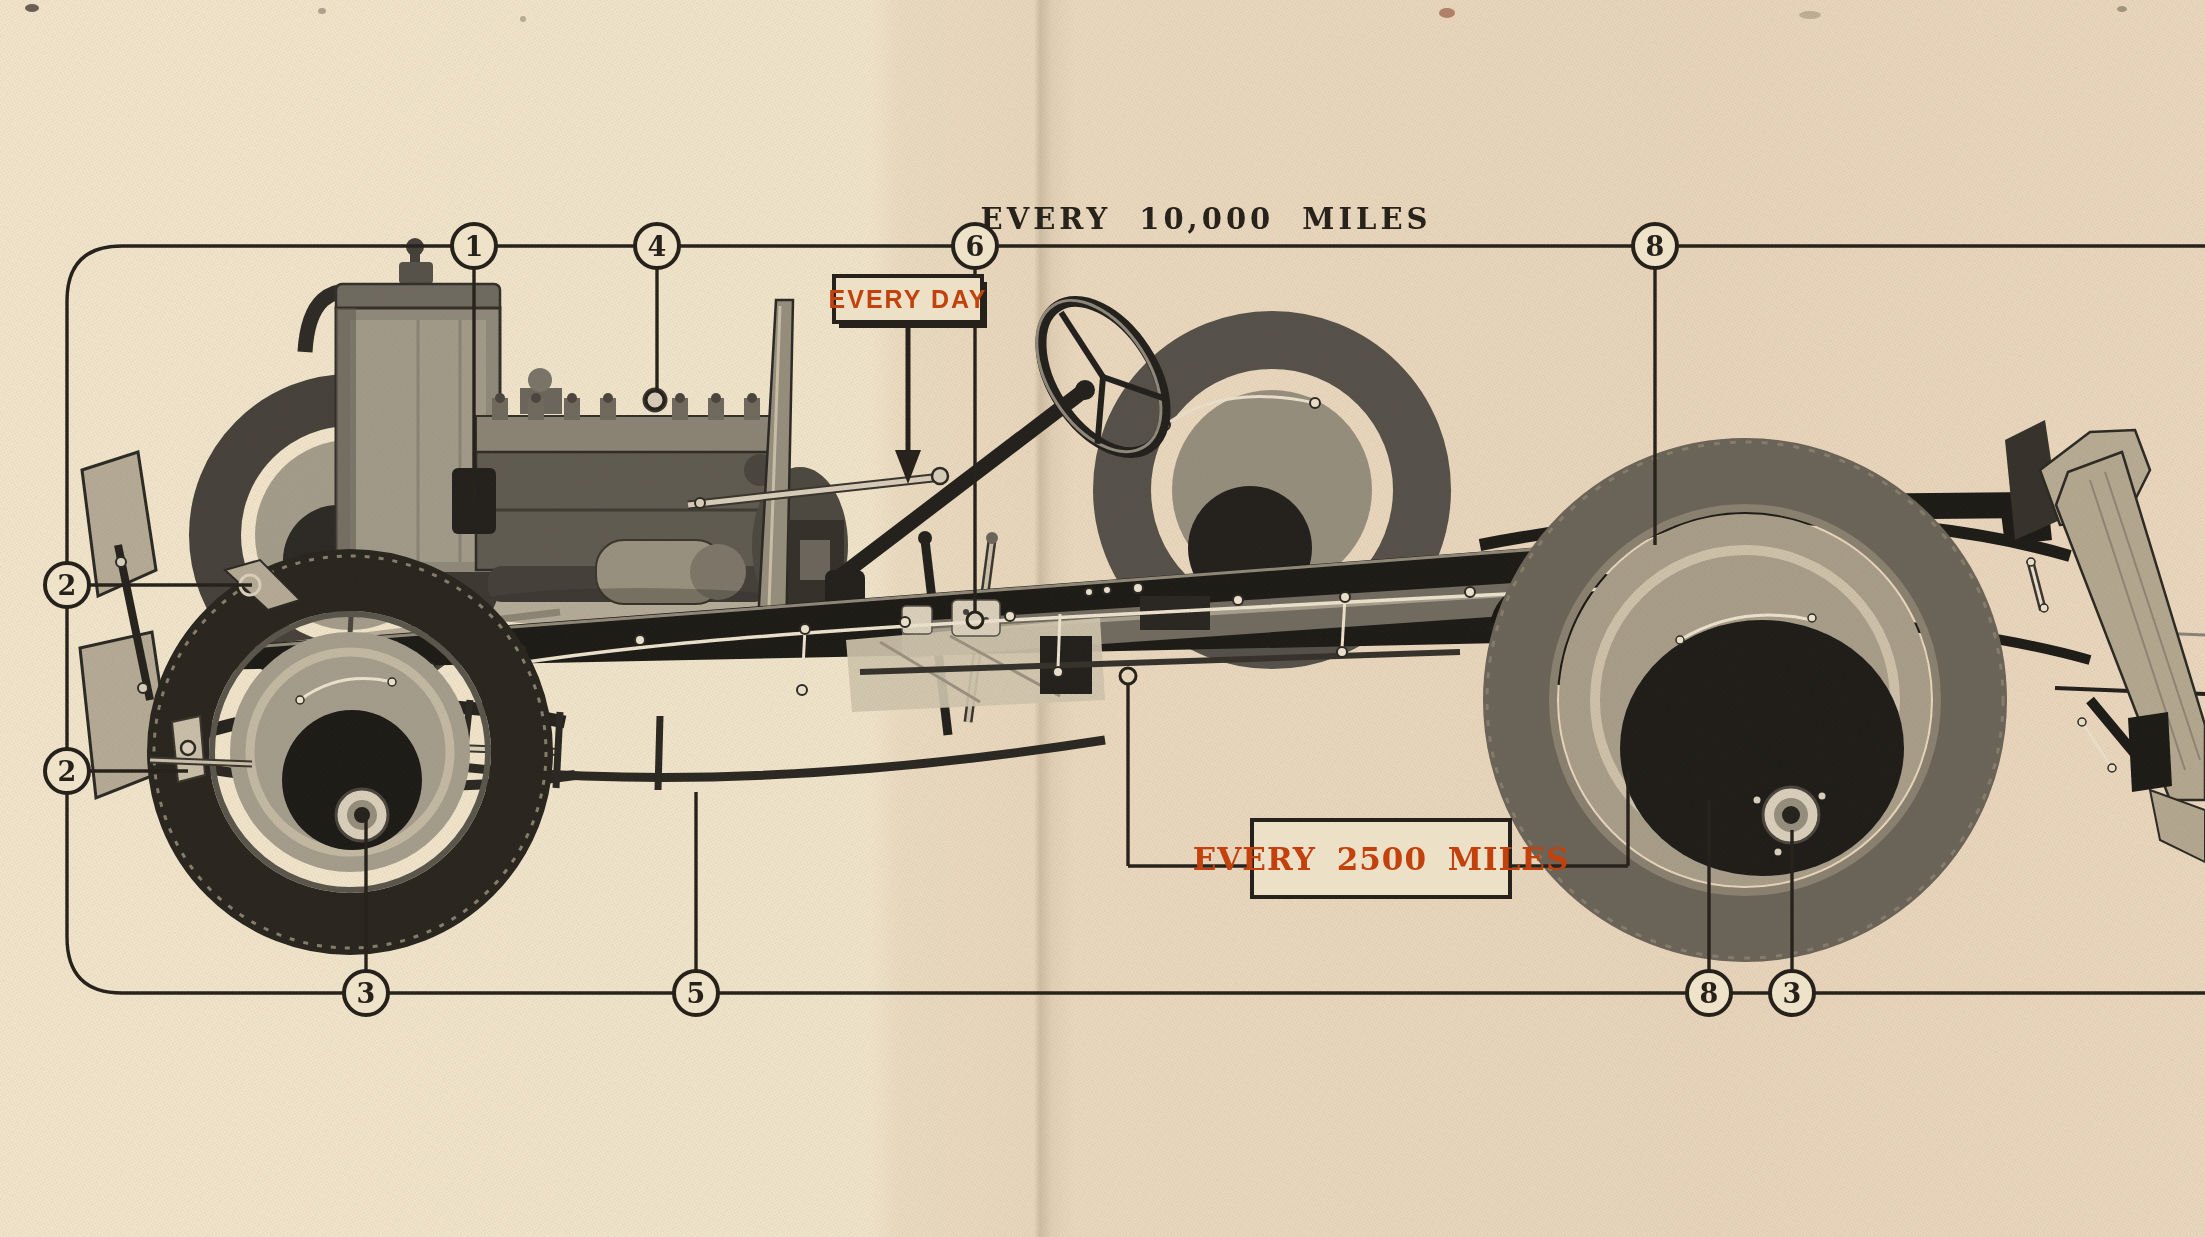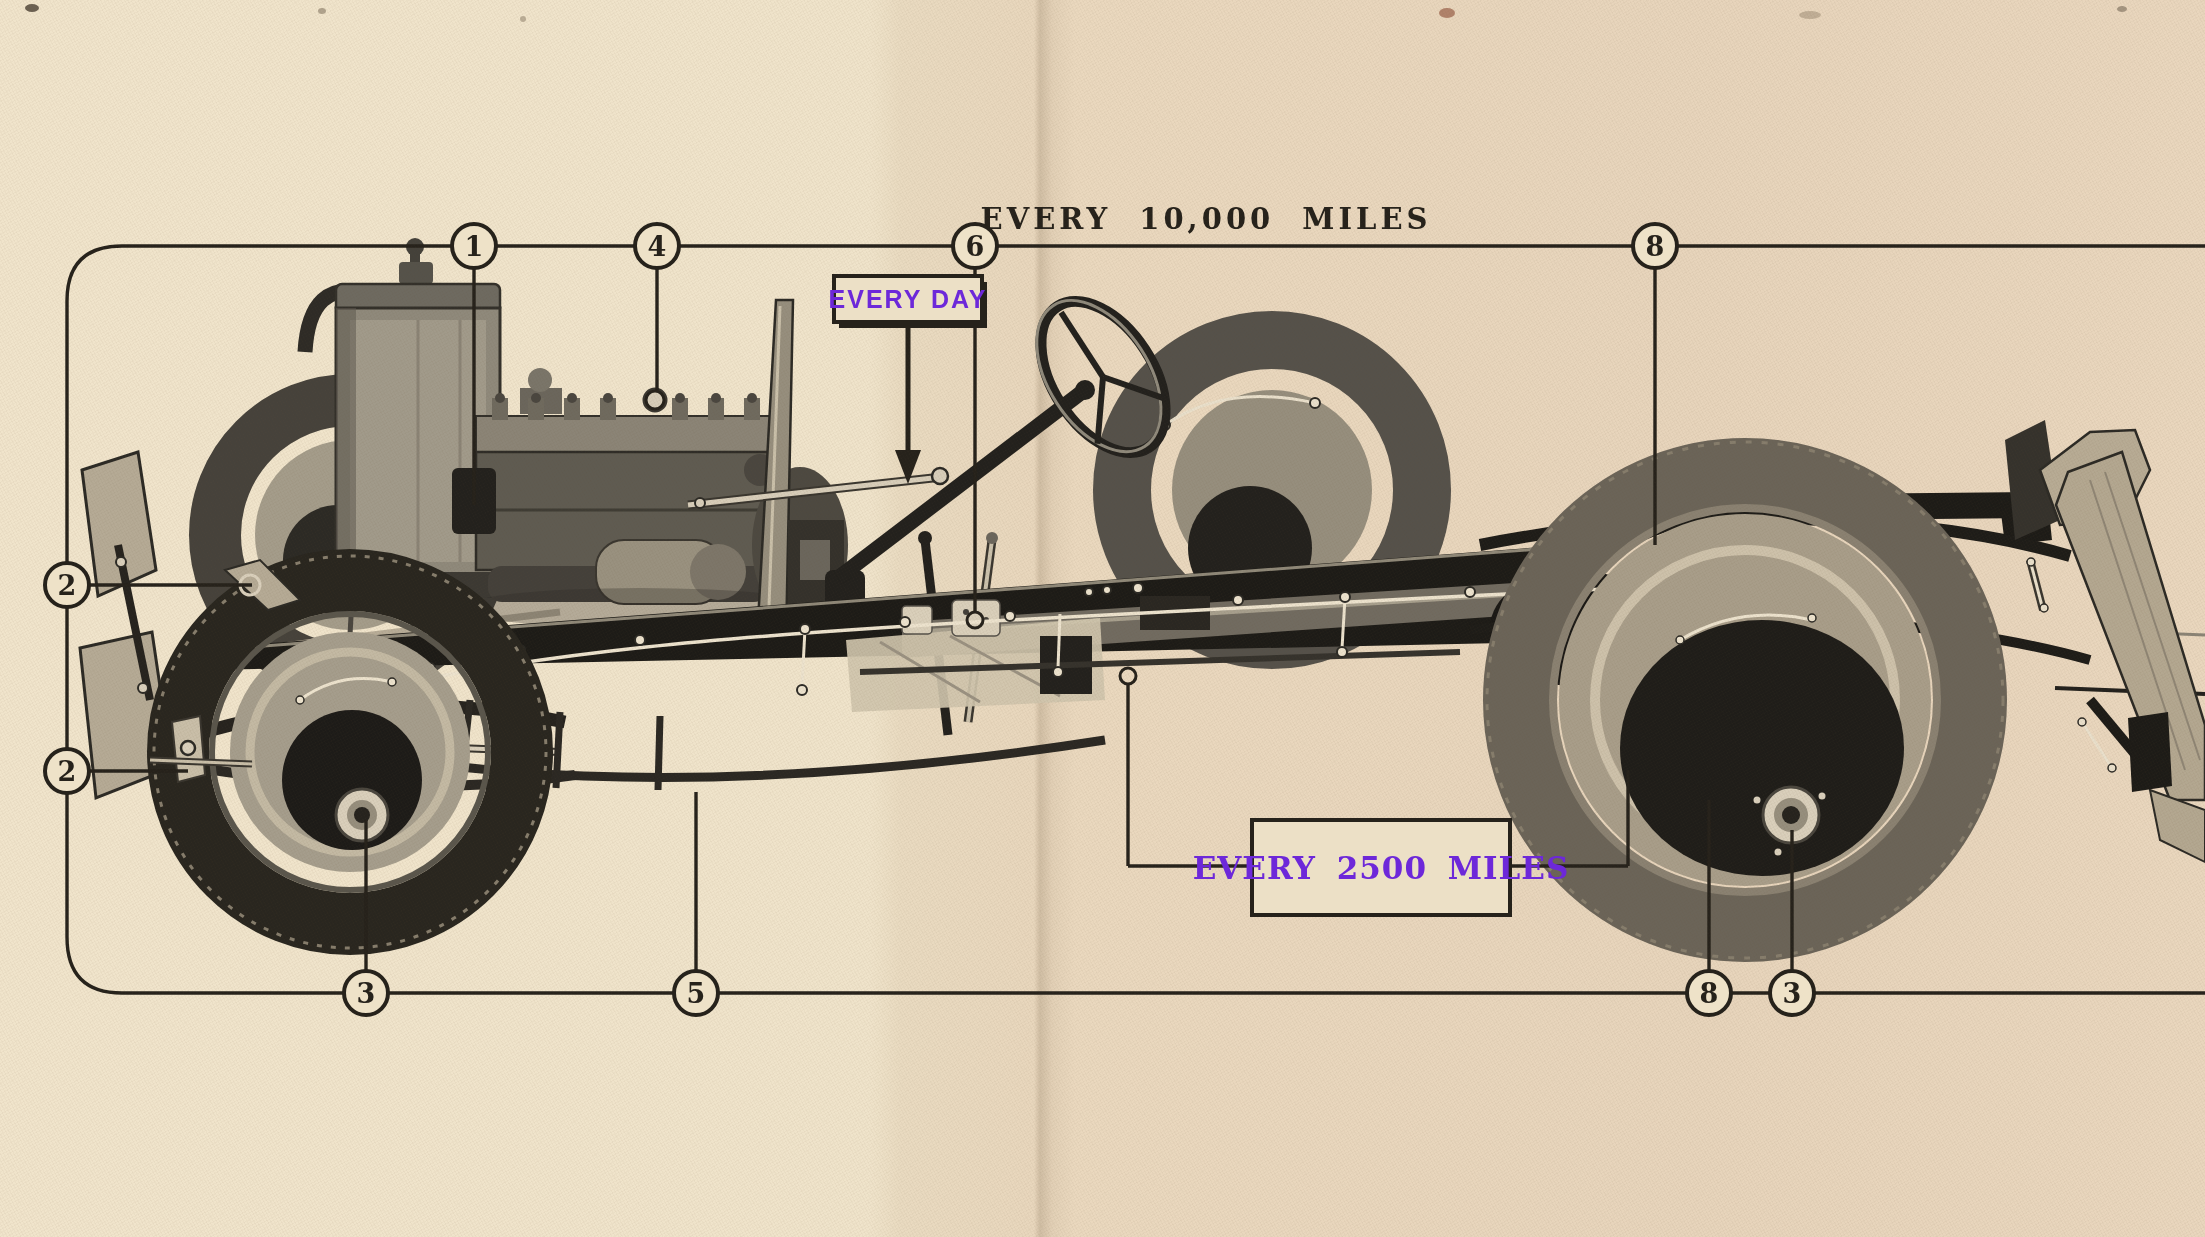--- a/index.html
+++ b/index.html
@@ -25,30 +25,30 @@
     color:#26221b;white-space:nowrap;
   }
   .co{
     position:absolute;width:40px;height:40px;border:4px solid #26221b;border-radius:50%;
     background:#eee2c8;color:#26221b;font-weight:bold;font-size:27px;
     display:flex;align-items:center;justify-content:center;line-height:1;
     font-family:"DejaVu Serif", serif; z-index:5;
   }
   .label-box{
     position:absolute;box-sizing:border-box;border:4px solid #26221b;background:#ece0c6;
-    color:#6d28d9;display:flex;align-items:center;justify-content:center;
+    color:#c2410c;display:flex;align-items:center;justify-content:center;
     white-space:nowrap;z-index:4;
   }
   .box-everyday{
     left:832px;top:274px;width:152px;height:50px;
     font-family:"Liberation Sans", sans-serif;font-weight:bold;font-size:25px;letter-spacing:2px;
     box-shadow:5px 6px 0 -2px #26221b;
   }
   .box-2500{
-    left:1250px;top:818px;width:262px;height:99px;
+    left:1250px;top:818px;width:262px;height:81px;
     font-family:"DejaVu Serif", serif;font-weight:bold;font-size:31px;letter-spacing:1px;word-spacing:9px;
   }
 </style>
 </head>
 <body>
 
 <div class="page">
 
   <svg class="art" width="2205" height="1237" viewBox="0 0 2205 1237">
 

